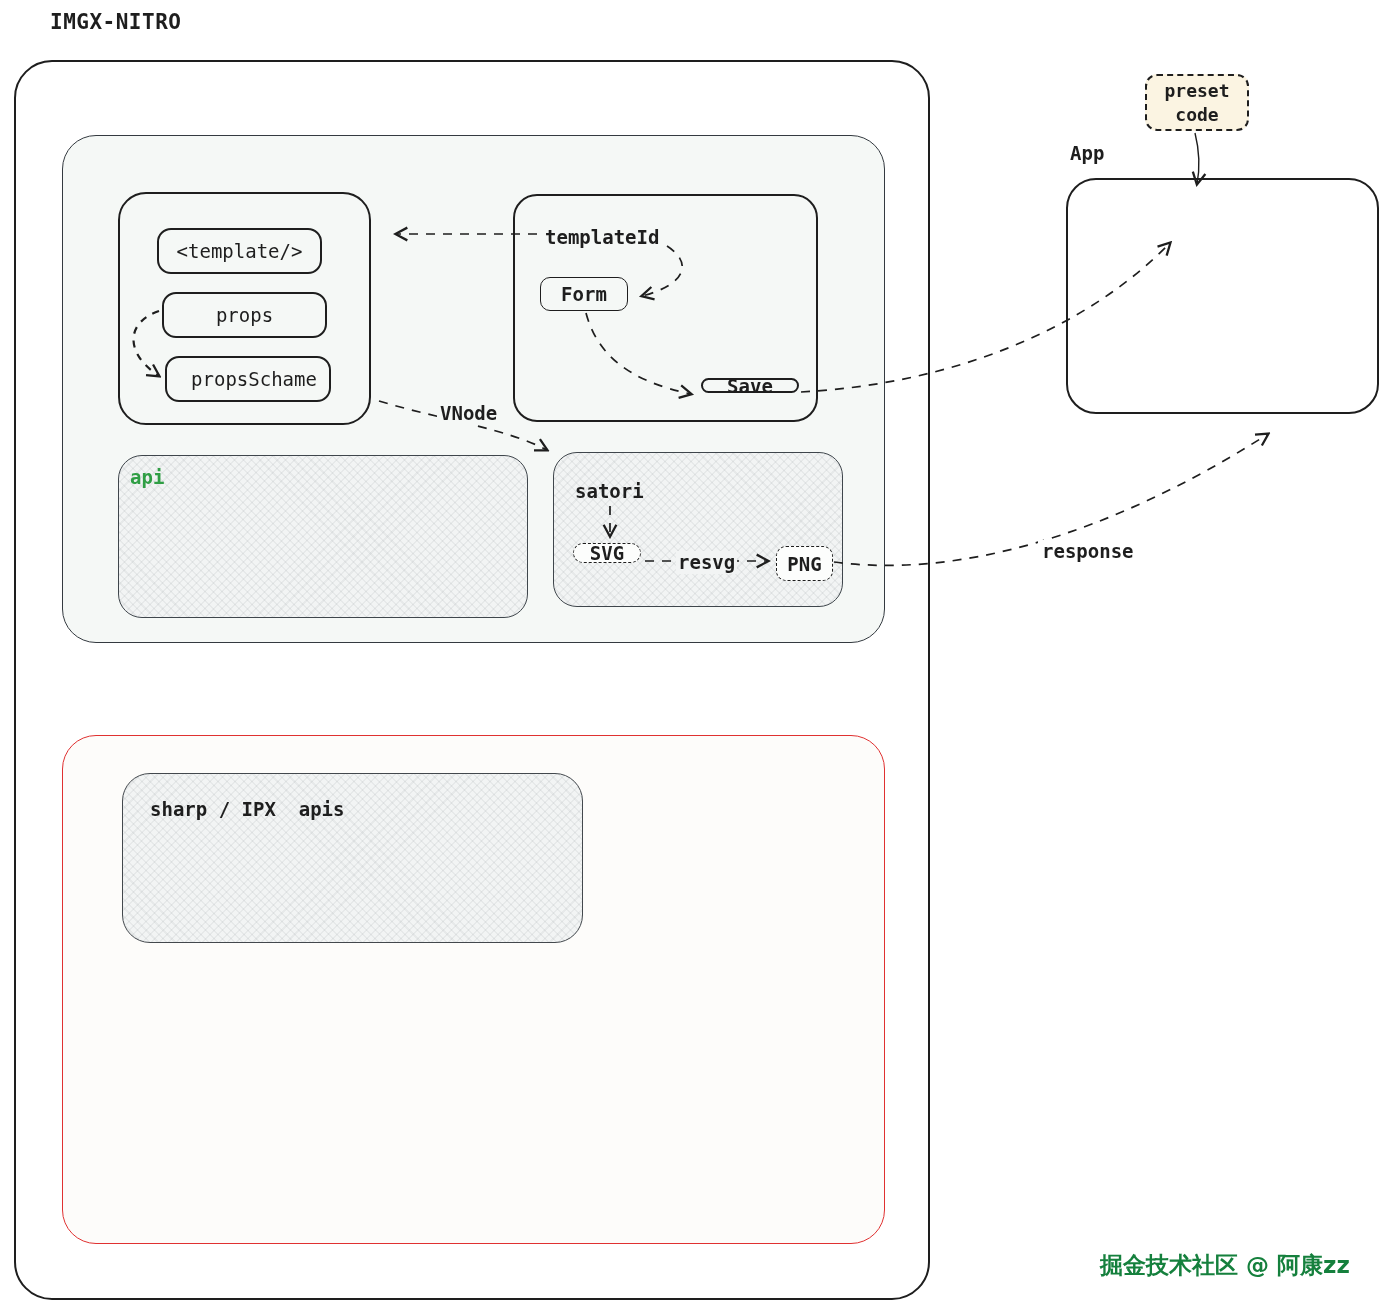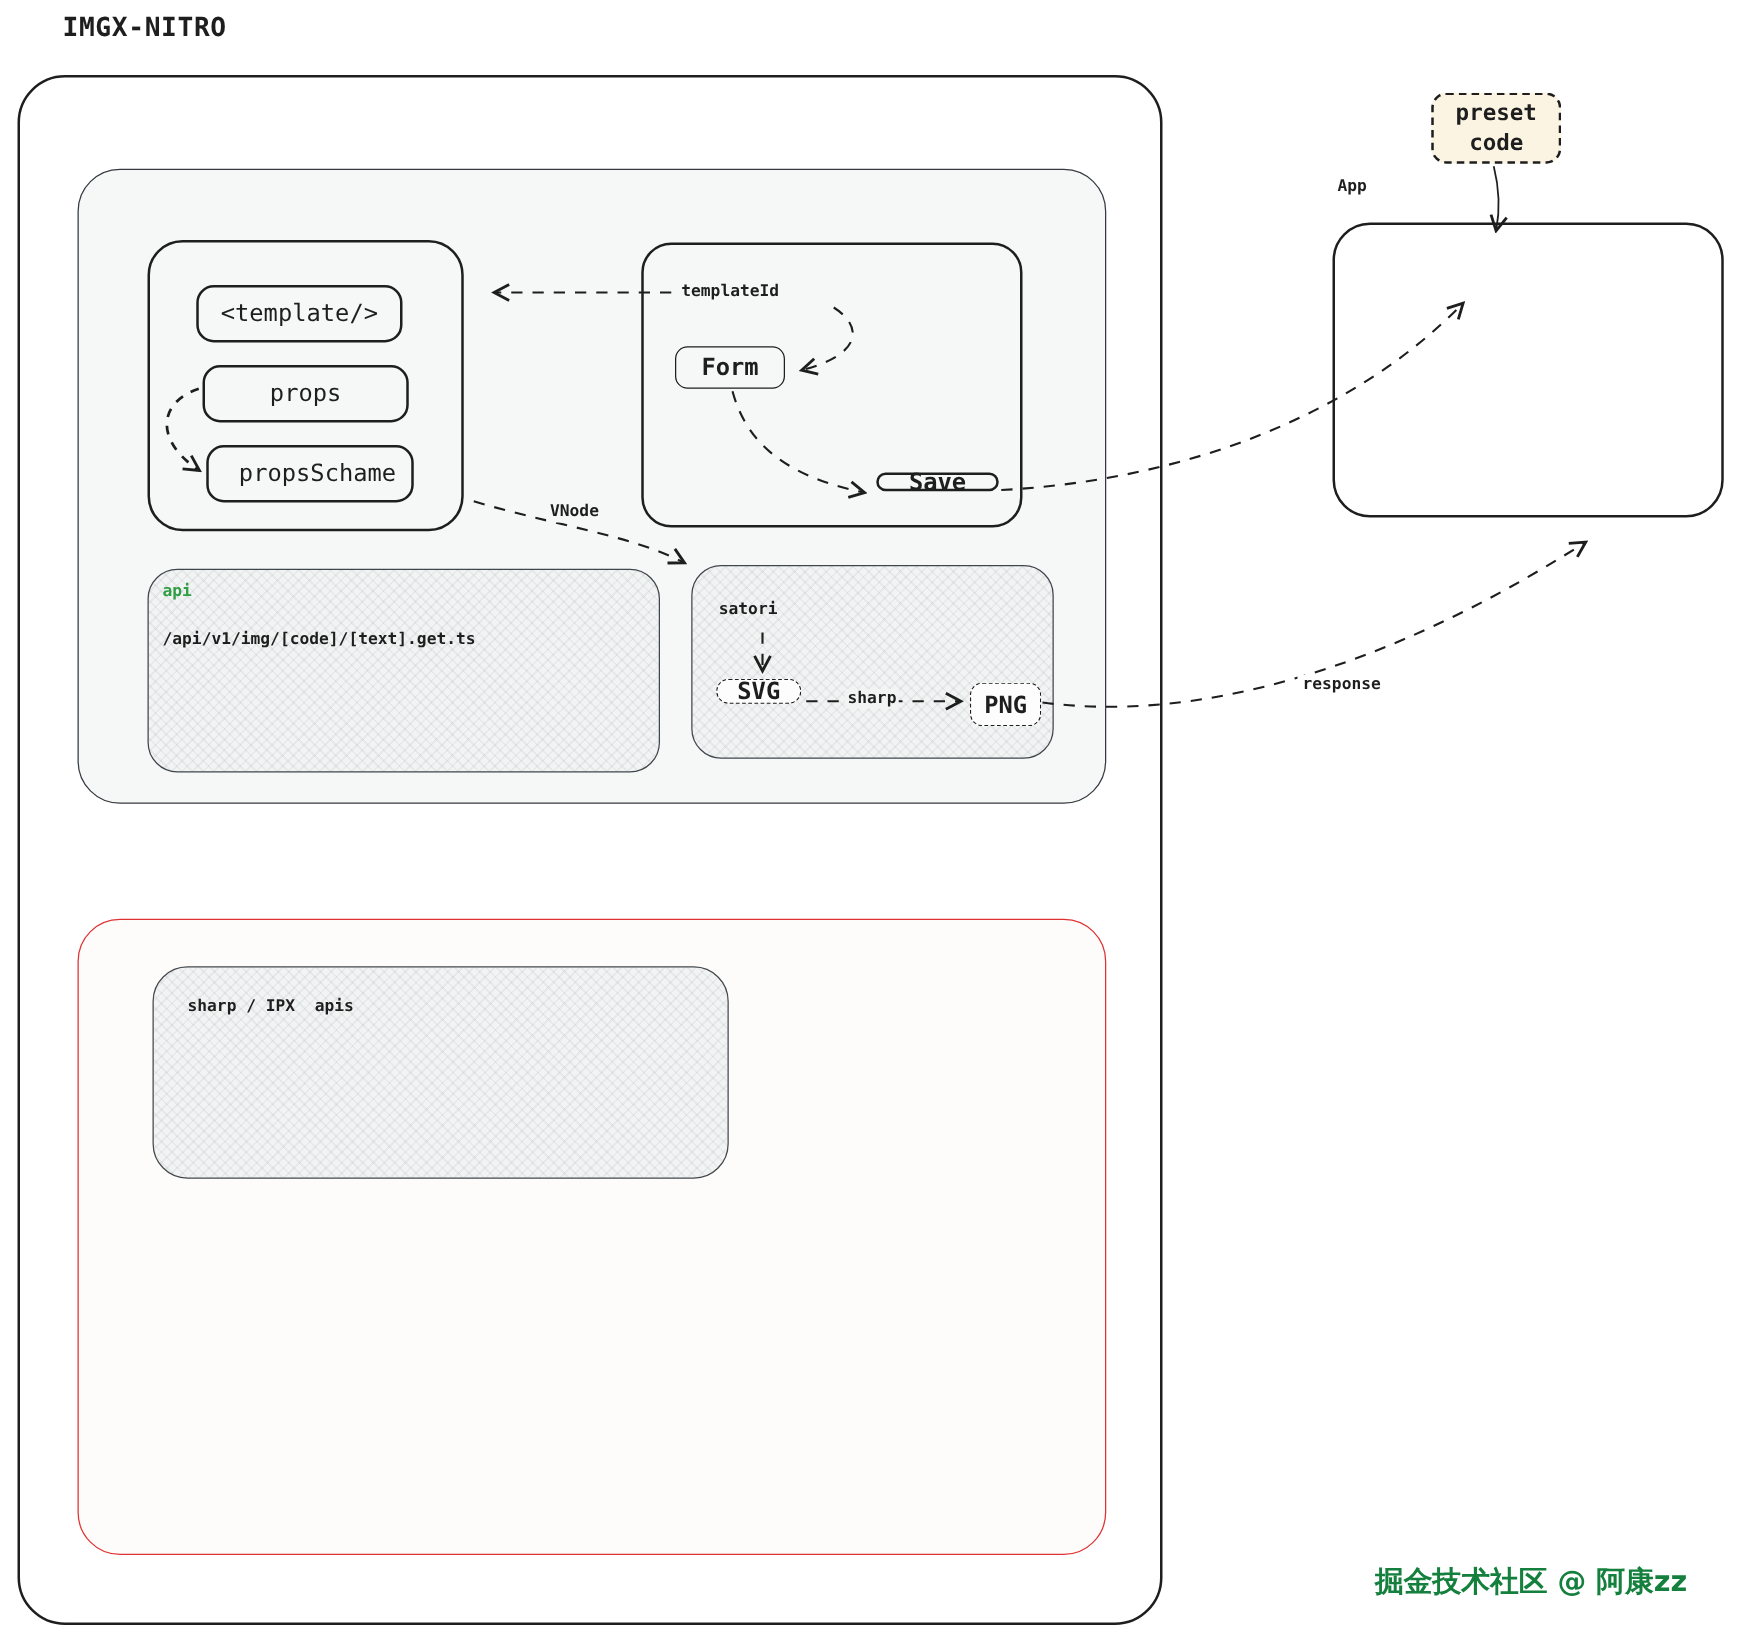--- a/index.html
+++ b/index.html
@@ -8,21 +8,21 @@
     width:1394px;height:1312px;
     background:#ffffff;
     font-family:"DejaVu Sans Mono","DejaVu Sans",monospace;
     color:#1e1e1e;
     overflow:hidden;
   }
   .box{position:absolute;box-sizing:border-box;}
   .lbl{
     position:absolute;
     font-weight:700;
-    font-size:13px;
+    font-size:19px;
     line-height:1.2;
     color:#1e1e1e;
     white-space:pre;
   }
   .green{color:#2f9e44;}
   .red{color:#e03131;}
 
   
   .outer-box{left:14px;top:60px;width:916px;height:1240px;
     border:2.5px solid #1e1e1e;border-radius:38px;background:#ffffff;z-index:1;}
@@ -137,26 +137,25 @@
   <div class="lbl preset-lbl">preset</div>
   <div class="box preset-box"></div>
   <div class="lbl templateid-lbl">templateId</div>
   <div class="box form-box">Form</div>
   <div class="box save-box">Save</div>
 
   <div class="lbl vnode-lbl">VNode</div>
 
   <div class="box api-box hatch"></div>
   <div class="lbl green api-lbl">api</div>
-  <div class="lbl api-path-lbl">/api/v1/img/[code]/[text].get.ts</div>
 
   <div class="box satori-box hatch"></div>
   <div class="lbl satori-lbl">satori</div>
   <div class="box dash-pill svg-pill">SVG</div>
-  <div class="lbl resvg-lbl">sharp</div>
+  <div class="lbl resvg-lbl">resvg</div>
   <div class="box dash-pill png-pill">PNG</div>
 
   <div class="box sharp-box hatch"></div>
   <div class="lbl sharp-lbl">sharp / IPX  apis</div>
 
   <div class="box preset-code-box">
     <span>preset</span>
     <span>code</span>
   </div>
   <div class="lbl app-lbl">App</div>

